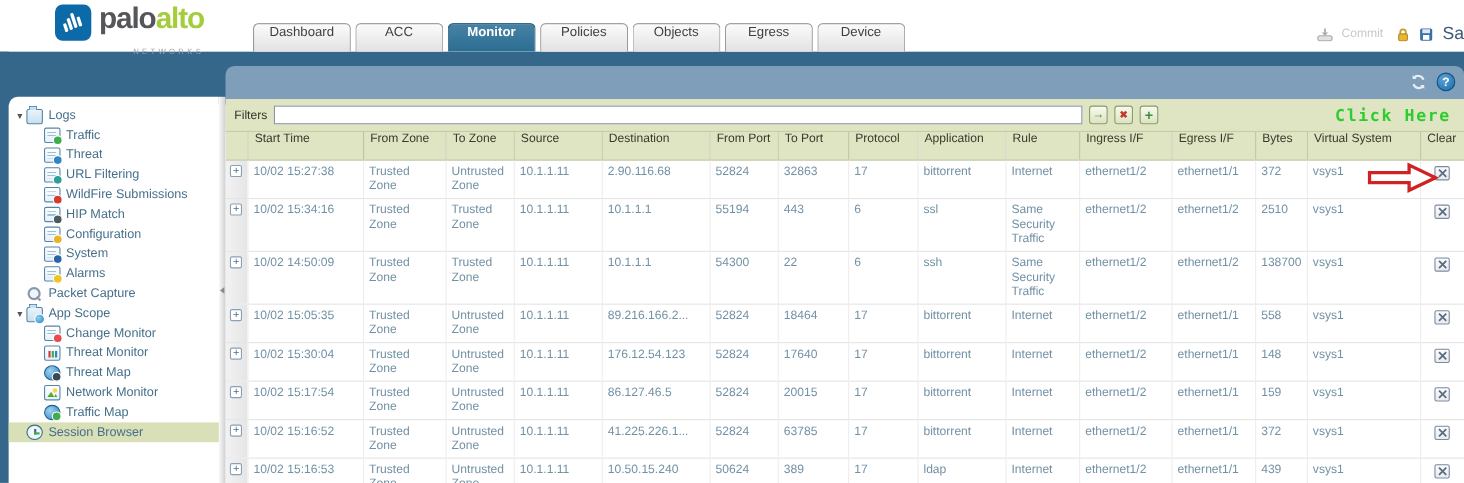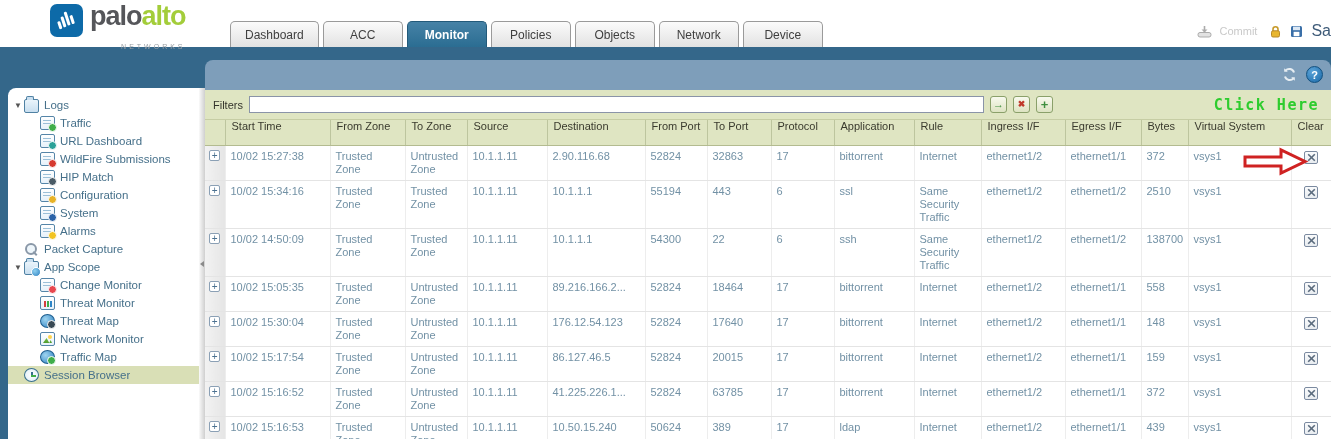--- a/index.html
+++ b/index.html
@@ -10,21 +10,21 @@
   .topbar { position:absolute; top:0; left:0; right:0; height:30px; background:#fff; z-index:3; }
   .logo { position:absolute; left:50px; top:4px; display:flex; align-items:flex-start; gap:7px; }
   .logo-mark { width:33px; height:33px; background:var(--logo-blue,#0d6aa8); border-radius:7px;
                display:flex; align-items:center; justify-content:center; }
   .logo-words { line-height:25px; }
   .logo-text { font-size:27px; font-weight:bold; letter-spacing:-1px; color:#55565a; }
   .logo-text .alto { color:var(--logo-green,#a3cd3a); }
   .networks { font-size:7px; letter-spacing:3px; color:#9aa0a6; text-align:right; margin-top:0px; }
 
   .tabs { position:absolute; left:230px; top:21px; display:flex; gap:4px; z-index:4; }
-  .tab { height:26px; min-width:80px; padding:0 14px; display:flex; align-items:center; justify-content:center;
+  .tab { height:26px; min-width:80px; padding:0 14px; display:flex; justify-content:center;
          background:linear-gradient(#fbfbfb,#e2e2e2); border:1px solid #9a9a9a; border-bottom:none;
          border-radius:5px 5px 0 0; font-size:12px; color:#3f3f3f; cursor:pointer; white-space:nowrap; }
   .tab.active { background:linear-gradient(#4682a6,var(--active-tab,#2b6d92)); color:#fff; font-weight:bold;
          border-color:#235a7a; }
 
   .header-actions { position:absolute; right:0; top:22px; display:flex; align-items:center; gap:8px; z-index:4; }
   .commit-label { color:#c9c9c9; font-size:11px; margin-right:4px; }
   .save-label { color:#3d5a78; font-size:16px; }
   .hicon { display:inline-flex; align-items:center; cursor:pointer; }
 
@@ -192,21 +192,21 @@
       <div class="tab active">
         <span class="tab-label">Monitor</span>
       </div>
       <div class="tab">
         <span class="tab-label">Policies</span>
       </div>
       <div class="tab">
         <span class="tab-label">Objects</span>
       </div>
       <div class="tab">
-        <span class="tab-label">Network</span>
+        <span class="tab-label">Egress</span>
       </div>
       <div class="tab">
         <span class="tab-label">Device</span>
       </div>
     </nav>
   <div class="header-actions">
     <span class="hicon">
       <svg width="15" height="13" viewBox="0 0 15 13">
         <path d="M7.5 1v6" stroke="#ababab" stroke-width="1.6" fill="none"></path>
         <path d="M4.5 4.5l3 3 3-3z" fill="#ababab"></path>
@@ -237,22 +237,27 @@
     <span class="ticon ic-logs-folder"></span>
     <span class="tlabel">Logs</span>
   </div>
     <div class="tree-item lvl1">
     <span class="tw"></span>
     <span class="ticon ic-traffic-log"></span>
     <span class="tlabel">Traffic</span>
   </div>
     <div class="tree-item lvl1">
     <span class="tw"></span>
+    <span class="ticon ic-threat-log"></span>
+    <span class="tlabel">Threat</span>
+  </div>
+    <div class="tree-item lvl1">
+    <span class="tw"></span>
     <span class="ticon ic-url-filtering-log"></span>
-    <span class="tlabel">URL Dashboard</span>
+    <span class="tlabel">URL Filtering</span>
   </div>
     <div class="tree-item lvl1">
     <span class="tw"></span>
     <span class="ticon ic-wildfire-log"></span>
     <span class="tlabel">WildFire Submissions</span>
   </div>
     <div class="tree-item lvl1">
     <span class="tw"></span>
     <span class="ticon ic-hip-match-log"></span>
     <span class="tlabel">HIP Match</span>

